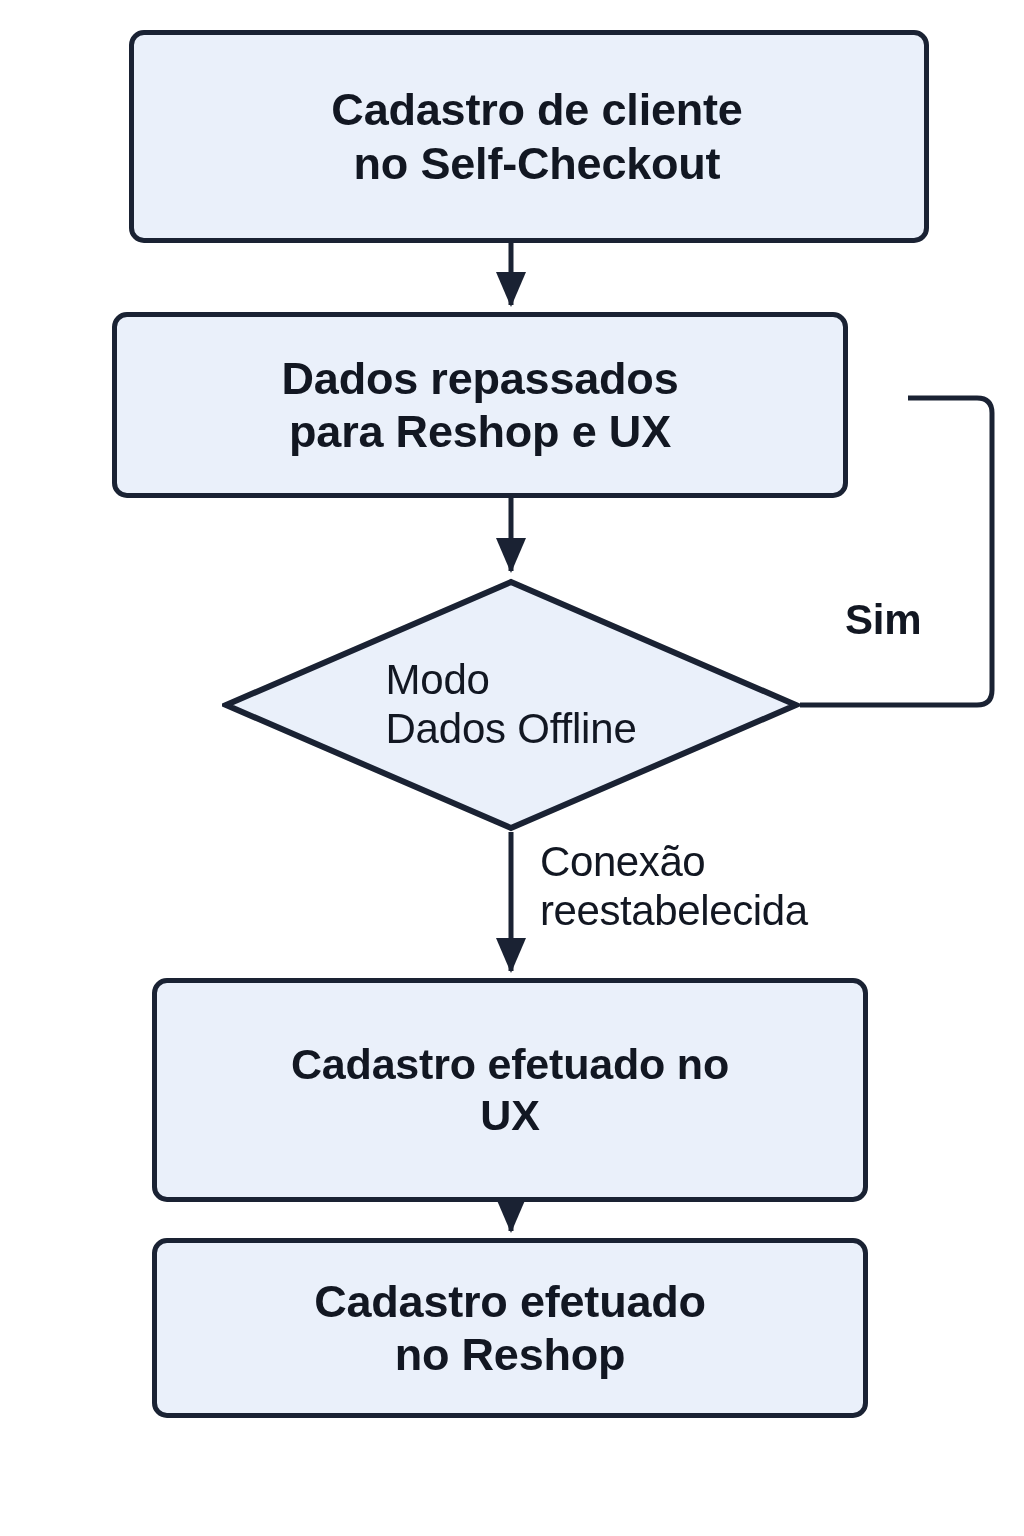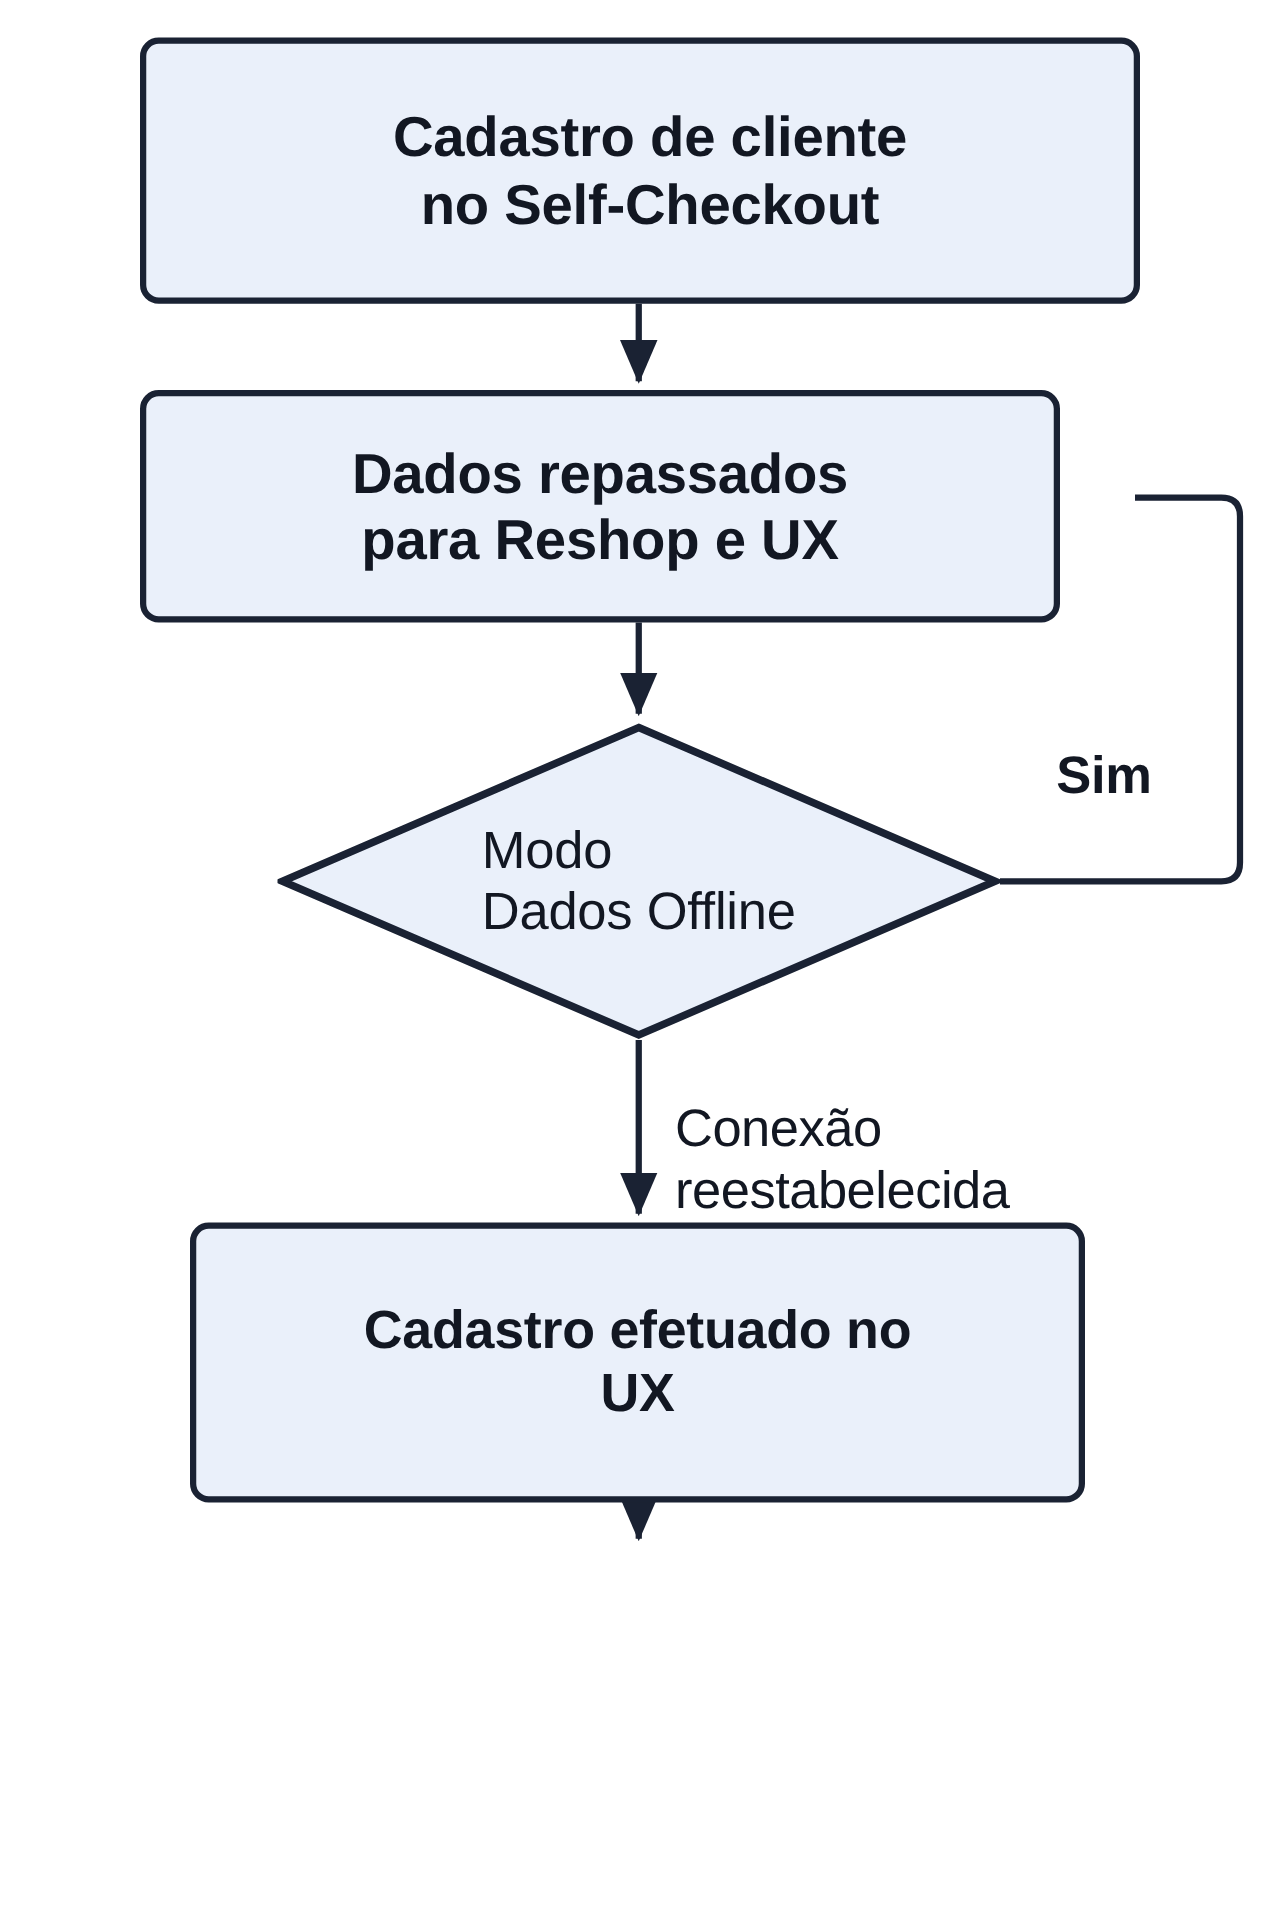--- a/index.html
+++ b/index.html
@@ -35,21 +35,21 @@
     align-items: center;
     justify-content: center;
     text-align: center;
     color: #121722;
     font-weight: bold;
     line-height: 1.18;
     letter-spacing: -0.2px;
     white-space: pre-line;
     z-index: 3;
   }
-  #node-start      { left: 112px; top: 30px;   width: 800px; height: 213px; font-size: 45px; padding-left: 16px; }
+  #node-start      { left: 129px; top: 30px;   width: 800px; height: 213px; font-size: 45px; padding-left: 16px; }
   #node-transfer   { left: 112px; top: 312px;  width: 736px; height: 186px; font-size: 45px; }
   #node-ux         { left: 152px; top: 978px;  width: 716px; height: 224px; font-size: 43px; }
   #node-reshop     { left: 152px; top: 1238px; width: 716px; height: 180px; font-size: 45px; }
 
   #node-decision {
     position: absolute;
     left: 222px;
     top: 578px;
     width: 578px;
     height: 254px;
@@ -85,21 +85,20 @@
     font-size: 42px;
     font-weight: bold;
     letter-spacing: -0.2px;
   }
   #label-reconnect {
     left: 540px;
     top: 838px;
     font-size: 42px;
     text-align: left;
     letter-spacing: -0.4px;
-    margin-top: 41px;
   }
 </style>
 </head>
 <body>
 
 <div id="canvas">
 
   <svg id="edges" viewBox="0 0 1024 1536" xmlns="http://www.w3.org/2000/svg">
     <defs>
       <marker id="arrowhead" markerWidth="7" markerHeight="6" refX="6.6" refY="3" orient="auto" markerUnits="strokeWidth">
@@ -128,19 +127,21 @@
     <svg width="578" height="254" viewBox="0 0 578 254" xmlns="http://www.w3.org/2000/svg">
       <polygon points="289,4 574,127 289,250 4,127" fill="#eaf0fa" stroke="#1a2233" stroke-width="6" stroke-linejoin="miter"></polygon>
     </svg>
     <div class="diamond-label">Modo
 Dados Offline</div>
   </div>
 
   <div class="node" id="node-ux">Cadastro efetuado no
 UX</div>
 
+  <div class="node" id="node-reshop">Cadastro efetuado
+no Reshop</div>
 
   <div class="edge-label" id="label-sim">Sim</div>
 
   <div class="edge-label" id="label-reconnect">Conexão
 reestabelecida</div>
 
 </div>
 
 </body></html>

